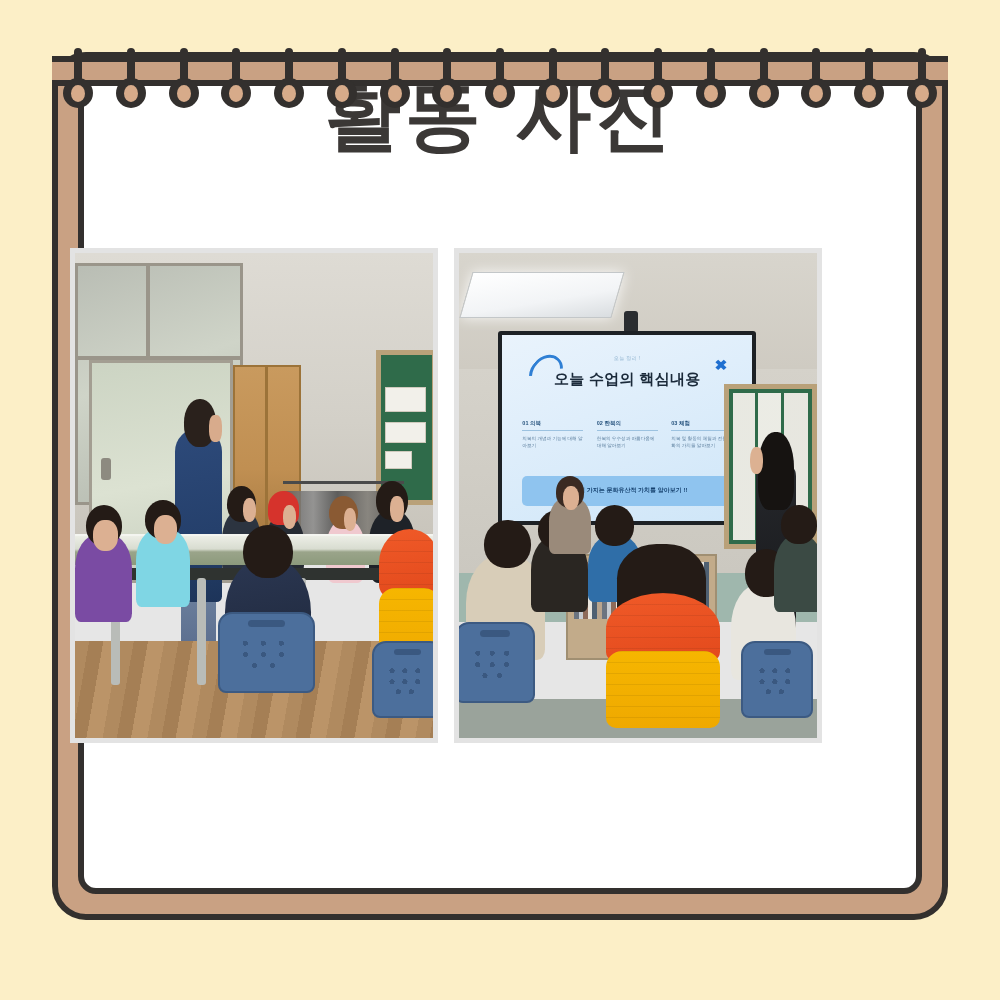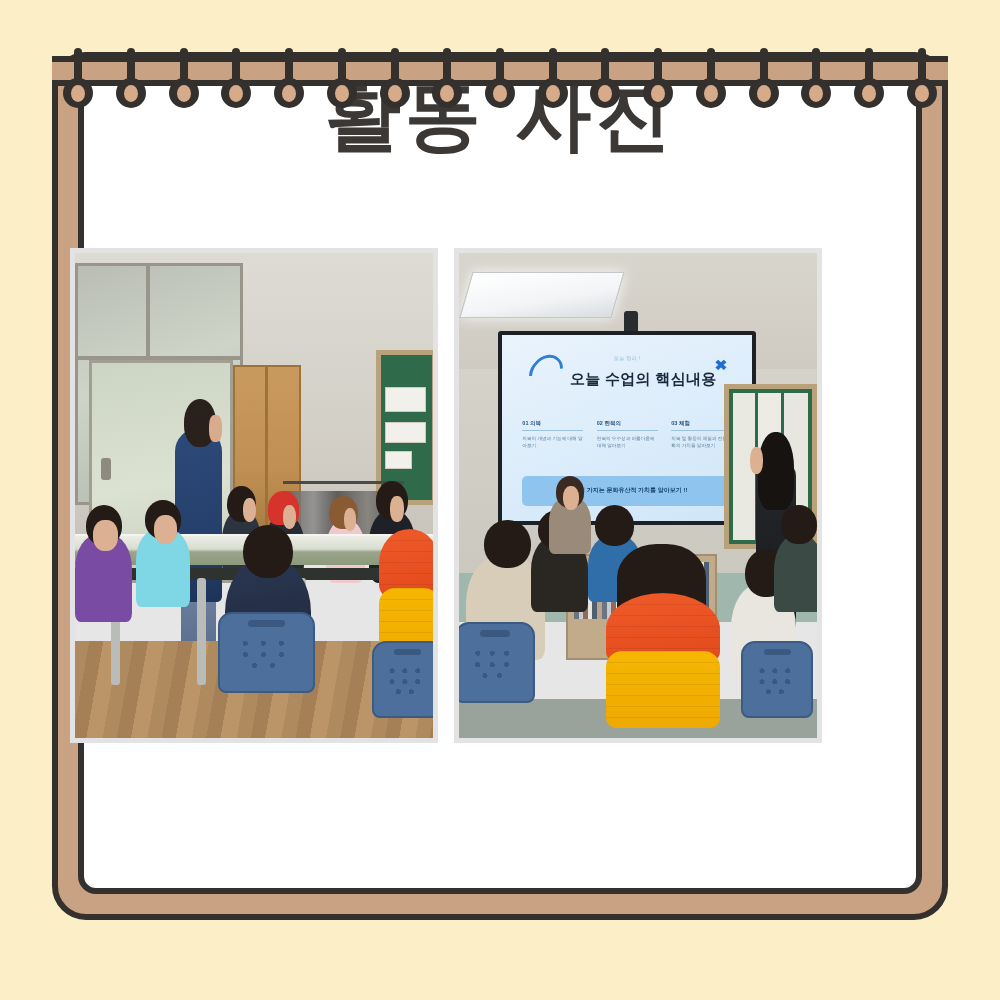--- a/index.html
+++ b/index.html
@@ -294,21 +294,21 @@
     position: absolute; left: 10%; top: 12%; width: 13%; height: 13%;
     border: 3px solid #2f7fd4; border-bottom-color: transparent;
     border-left-color: transparent; border-radius: 50%;
     transform: rotate(-48deg);
   }
   .slide-eyebrow {
     position: absolute; left: 0; top: 11%; width: 100%; text-align: center;
     font-size: 5px; color: #8fb3cf; letter-spacing: .4px;
   }
   .slide-title {
-    position: absolute; left: 16px; top: 19%; width: 100%; text-align: center;
+    position: absolute; left: 0; top: 19%; width: 100%; text-align: center;
     font-size: 15px; font-weight: bold; color: #1b2a3a; letter-spacing: .3px;
   }
   .slide-x {
     position: absolute; right: 10%; top: 12%; font-size: 14px;
     font-weight: bold; color: #1f6fd0; transform: scaleX(1.1);
   }
   .slide-cols {
     position: absolute; left: 8%; top: 46%; width: 84%;
     display: flex; justify-content: space-between;
   }

